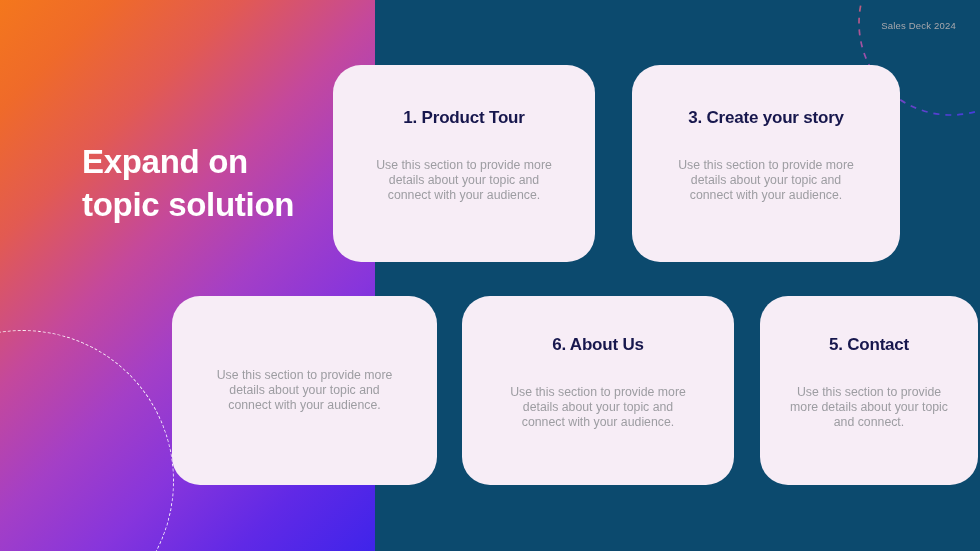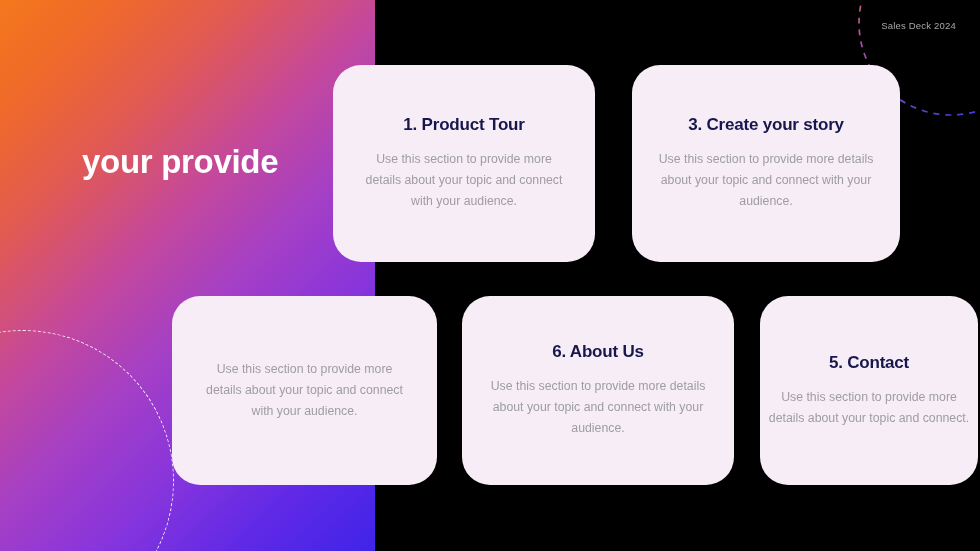--- a/index.html
+++ b/index.html
@@ -10,21 +10,21 @@
     width: 980px;
     height: 551px;
     background: #ffffff;
     font-family: "Liberation Sans", sans-serif;
     overflow: hidden;
   }
   #slide {
     position: relative;
     width: 980px;
     height: 551px;
-    background: #000000;
+    background: #0c4a6e;
     overflow: hidden;
   }
 
   
   #gradient-panel {
     position: absolute;
     left: 0;
     top: 0;
     width: 375px;
     height: 551px;
@@ -103,22 +103,22 @@
     color: #17174d;
     font-size: 17px;
     font-weight: bold;
     letter-spacing: -0.2px;
     margin: 0 0 14px 0;
     white-space: nowrap;
   }
   .card-body {
     color: #9d9da2;
     font-size: 12.3px;
-    line-height: 21px;
-    margin: 0;
+    line-height: 15px;
+    margin: 16px;
   }
 
   
   #card-1 { left: 333px; top: 65px;  width: 262px; height: 197px; }
   #card-2 { left: 632px; top: 65px;  width: 268px; height: 197px; }
   
   #card-3 { left: 172px; top: 296px; width: 265px; height: 189px; }
   #card-4 { left: 462px; top: 296px; width: 272px; height: 189px; }
   #card-5 { left: 760px; top: 296px; width: 218px; height: 189px; padding: 0 8px; }
 </style>
@@ -138,21 +138,22 @@
         <stop offset="45%" stop-color="#a04fa8"></stop>
         <stop offset="100%" stop-color="#3f3ae0"></stop>
       </linearGradient>
     </defs>
     <circle cx="95" cy="95" r="92" fill="none" stroke="url(#arcgrad)" stroke-width="1.7" stroke-dasharray="6 6"></circle>
   </svg>
 
   <div id="slide-label">Sales Deck 2024</div>
 
   <h1 id="headline">
-    <span class="line">your provide</span>
+    <span class="line">Expand on</span>
+    <span class="line">topic solution</span>
   </h1>
 
   <div class="card" id="card-1">
     <div class="card-title">1. Product Tour</div>
     <p class="card-body">Use this section to provide more details about your topic and connect with your audience.</p>
   </div>
 
   <div class="card" id="card-2">
     <div class="card-title">3. Create your story</div>
     <p class="card-body">Use this section to provide more details about your topic and connect with your audience.</p>

